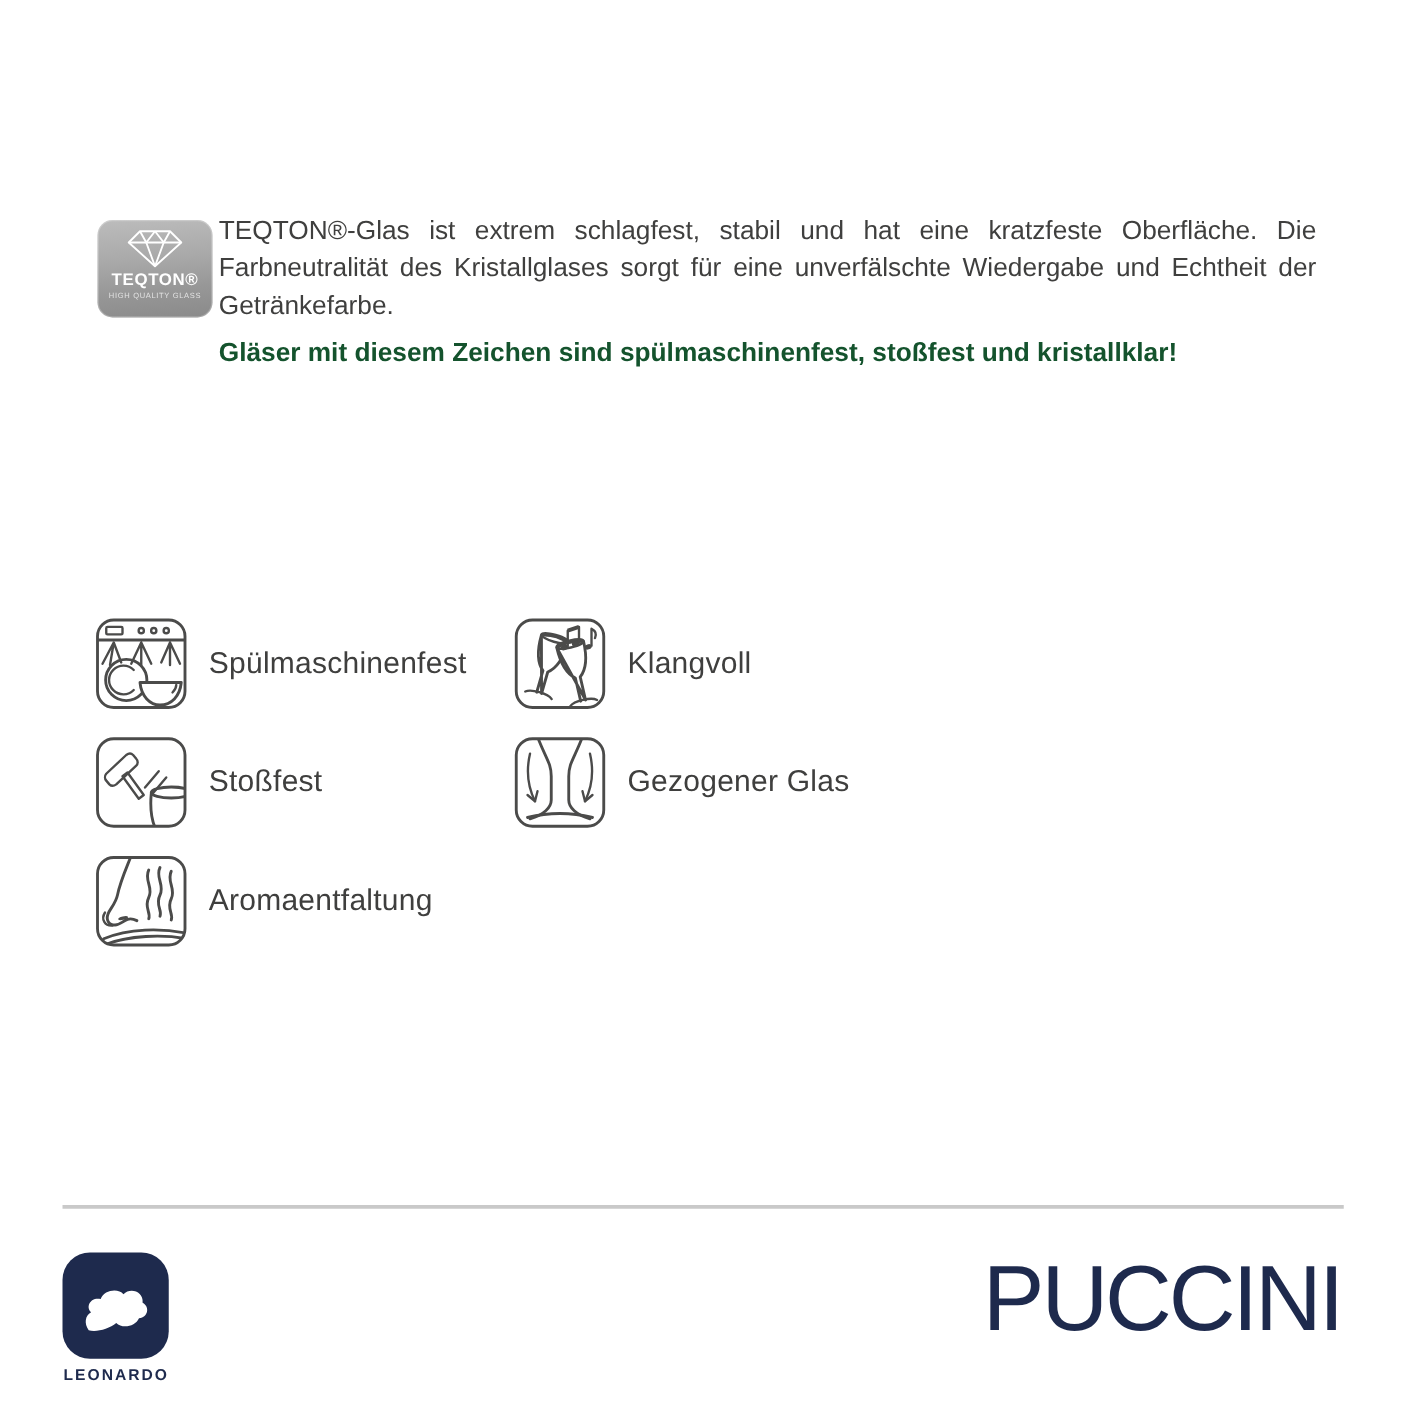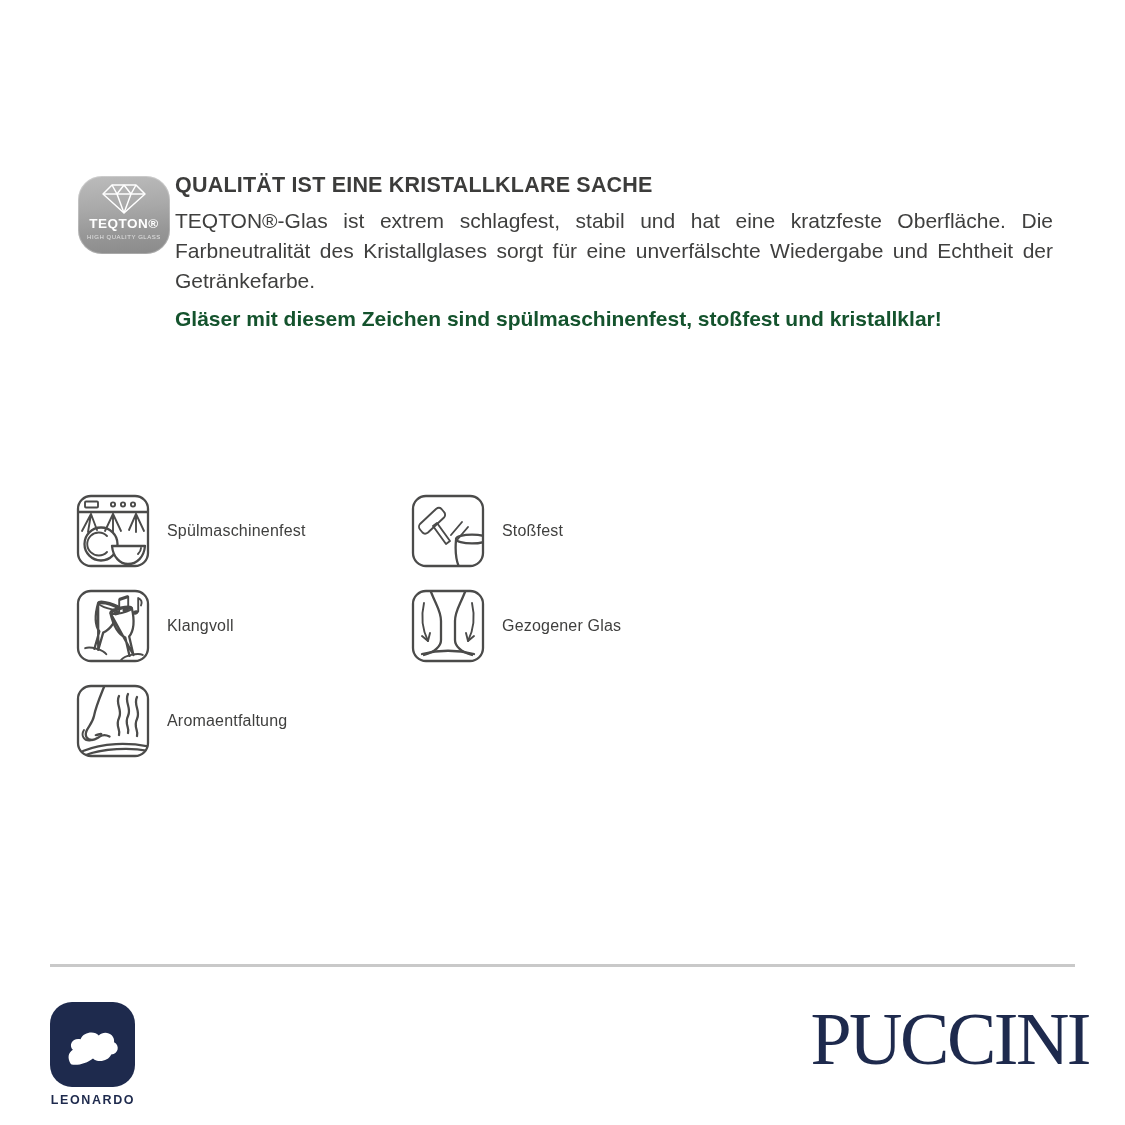--- a/index.html
+++ b/index.html
@@ -1,75 +1,74 @@
 <!DOCTYPE html>
 <html lang="de"><head>
 <meta charset="utf-8">
 <style>
   html,body{margin:0;padding:0;background:#ffffff;}
   .page{position:relative;width:1125px;height:1125px;background:#ffffff;overflow:hidden;
         font-family:"Liberation Sans", sans-serif;color:#3e3e3d;}
 
   
-  .teqton-badge{position:absolute;left:78px;top:176px;width:92px;height:78px;border-radius:24px;
+  .teqton-badge{position:absolute;left:78px;top:176px;width:92px;height:78px;border-radius:12px;
     background:linear-gradient(175deg,#bcbcbc 0%,#a9a9a9 40%,#979797 70%,#8a8a8a 100%);
     box-shadow:inset 0 0 0 1px rgba(255,255,255,.25);
     display:flex;flex-direction:column;align-items:center;justify-content:flex-start;}
   .teqton-badge .diamond{margin-top:7px;}
   .teqton-title{color:#ffffff;font-weight:bold;font-size:13.5px;letter-spacing:.5px;margin-top:2px;line-height:14px;}
   .teqton-sub{color:#e3e3e3;font-size:6px;letter-spacing:.55px;margin-top:3px;line-height:6px;}
 
   
   .content{position:absolute;left:175px;top:170px;width:878px;}
   .content h1{margin:0 0 6px 0;font-size:21.5px;line-height:30px;font-weight:bold;letter-spacing:.2px;color:#3c3c3b;}
   .content p{margin:0;font-size:21px;line-height:30px;text-align:justify;color:#3f3f3e;}
   .content p.para1{margin-bottom:28px;}
   .content p.para2{margin-bottom:8px;}
   .content p.highlight{font-weight:bold;text-align:left;color:#14532d;}
 
   
   .features{position:absolute;left:75px;top:493px;display:grid;
     grid-template-columns:335px 430px;grid-auto-rows:95px;}
   .feature{display:flex;align-items:center;gap:16px;height:76px;}
   .feature svg{flex:0 0 76px;}
-  .feature .flabel{font-size:16px;color:#3f3f3e;letter-spacing:.2px;white-space:nowrap;text-align:center;}
+  .feature .flabel{font-size:24px;color:#3f3f3e;letter-spacing:.2px;white-space:nowrap;text-align:center;}
   .icon-stroke{stroke:#4b4b4a;fill:none;stroke-width:2.3;stroke-linecap:round;stroke-linejoin:round;}
   .icon-thin{stroke:#4b4b4a;fill:none;stroke-width:1.9;stroke-linecap:round;stroke-linejoin:round;}
   .icon-fillwhite{fill:#ffffff;stroke:#4b4b4a;stroke-width:2.3;stroke-linecap:round;stroke-linejoin:round;}
   .icon-filled{fill:#4b4b4a;stroke:none;}
 
   
   .divider{position:absolute;left:50px;top:964px;width:1025px;height:3px;background:#c9c9c9;}
   .brand-logo{position:absolute;left:50px;top:1002px;width:85px;height:85px;border-radius:22px;background:#1e2a4d;
     display:flex;align-items:center;justify-content:center;}
   .brand-name{position:absolute;left:47px;top:1081px;width:92px;text-align:center;
     font-size:12.5px;font-weight:bold;letter-spacing:1.6px;color:#1e2a4d;margin-top:12px;}
-  .product-name{position:absolute;right:36px;top:1001px;font-size:74px;line-height:76px;
-    letter-spacing:-2.5px;color:#1e2a4d;font-weight:400;font-family:Liberation Serif, serif;}
+  .product-name{position:absolute;right:52px;top:1001px;font-size:74px;line-height:76px;
+    letter-spacing:-2.5px;color:#1e2a4d;font-weight:400;}
 </style>
 </head>
 <body>
 
 <div class="page">
 
   <div class="teqton-badge">
     <svg class="diamond" width="46" height="32" viewBox="0 0 46 32">
       <g stroke="#ffffff" stroke-width="1.5" fill="none" stroke-linejoin="round">
         <path d="M11,2 L35,2 L44,11 L23,30 L2,11 Z"></path>
         <path d="M2,11 L44,11"></path>
         <path d="M11,2 L16,11 M35,2 L30,11 M23,2 L16,11 M23,2 L30,11"></path>
         <path d="M16,11 L23,30 M30,11 L23,30"></path>
       </g>
     </svg>
     <div class="teqton-title">TEQTON®</div>
     <div class="teqton-sub">HIGH QUALITY GLASS</div>
   </div>
 
   <div class="content">
-    <h1>QUALITÄT IST EINE KRISTALLKLARE SACHE</h1>
     <p class="para2">TEQTON®-Glas ist extrem schlagfest, stabil und hat eine kratzfeste Oberfläche. Die Farbneutralität des Kristallglases sorgt für eine unverfälschte Wiedergabe und Echtheit der Getränkefarbe.</p>
     <p class="highlight">Gläser mit diesem Zeichen sind spülmaschinenfest, stoßfest und kristallklar!</p>
   </div>
 
   <div class="features">
 
     <div class="feature">
       <svg width="76" height="76" viewBox="0 0 76 76">
         <defs>
             <clipPath id="clipA">
@@ -93,39 +92,20 @@
           <path class="icon-fillwhite" d="M37,53 L70,53 C69,64 62,71 53,71 C45,71 38,64 37,53 Z"></path>
           <path class="icon-thin" d="M63,61 C65,59 66,57 66,55"></path>
         </g>
       </svg>
       <span class="flabel">Spülmaschinenfest</span>
     </div>
 
     <div class="feature">
       <svg width="76" height="76" viewBox="0 0 76 76">
         <defs>
-            <clipPath id="clipC">
-              <rect x="3" y="3" width="70" height="70" rx="13"></rect>
-            </clipPath>
-          </defs>
-        <rect class="icon-stroke" x="3" y="3" width="70" height="70" rx="13"></rect>
-        <g clip-path="url(#clipC)">
-          <path class="icon-thin" d="M10,31 L26,16 C28,14.5 30,14.5 31.5,16 L34,19 C35.5,20.5 35.5,23 34,24.5 L18,39.5 C16,41 14,41 12.5,39.5 L10,36.5 C8.7,35 8.7,32.5 10,31 Z"></path>
-          <path class="icon-thin" d="M23,33 L36,51 L40,48 L27,30 Z"></path>
-          <path class="icon-thin" d="M41,42 L52,29 M47,47 L58,34"></path>
-          <ellipse class="icon-stroke" cx="62" cy="46" rx="16" ry="4.4"></ellipse>
-          <path class="icon-stroke" d="M46,47 C45,58 46,67 49,74"></path>
-        </g>
-      </svg>
-      <span class="flabel">Stoßfest</span>
-    </div>
-
-    <div class="feature">
-      <svg width="76" height="76" viewBox="0 0 76 76">
-        <defs>
             <clipPath id="clipB">
               <rect x="3" y="3" width="70" height="70" rx="13"></rect>
             </clipPath>
           </defs>
         <rect class="icon-stroke" x="3" y="3" width="70" height="70" rx="13"></rect>
         <g clip-path="url(#clipB)">
           <g transform="rotate(16 26 45)">
             <path class="icon-fillwhite" d="M15,17 C15,32 19,40 24,44 L24,62 M28,62 L28,44 C33,40 37,32 37,17 C30,14.5 22,14.5 15,17 Z"></path>
             <ellipse class="icon-thin" cx="26" cy="16.6" rx="11" ry="2.8"></ellipse>
             <path class="icon-thin" d="M15,64 C19,60.5 33,60.5 37,64"></path>
@@ -139,20 +119,39 @@
             <ellipse class="icon-filled" cx="41.5" cy="25" rx="3" ry="2.2" transform="rotate(-18 41.5 25)"></ellipse>
             <ellipse class="icon-filled" cx="50.5" cy="22" rx="3" ry="2.2" transform="rotate(-18 50.5 22)"></ellipse>
             <path class="icon-thin" d="M44.2,24 L44.2,11.5 M53.2,21 L53.2,8.5"></path>
             <path d="M44.2,11.5 L53.2,8.5" stroke="#4b4b4a" stroke-width="3.2" fill="none"></path>
             <ellipse class="icon-filled" cx="60.5" cy="24.5" rx="2.9" ry="2.1" transform="rotate(-18 60.5 24.5)"></ellipse>
             <path class="icon-thin" d="M63.2,23.5 L63.2,10 C66.2,11.5 67.5,14 66,17.5"></path>
           </g>
         </g>
       </svg>
       <span class="flabel">Klangvoll</span>
+    </div>
+
+    <div class="feature">
+      <svg width="76" height="76" viewBox="0 0 76 76">
+        <defs>
+            <clipPath id="clipC">
+              <rect x="3" y="3" width="70" height="70" rx="13"></rect>
+            </clipPath>
+          </defs>
+        <rect class="icon-stroke" x="3" y="3" width="70" height="70" rx="13"></rect>
+        <g clip-path="url(#clipC)">
+          <path class="icon-thin" d="M10,31 L26,16 C28,14.5 30,14.5 31.5,16 L34,19 C35.5,20.5 35.5,23 34,24.5 L18,39.5 C16,41 14,41 12.5,39.5 L10,36.5 C8.7,35 8.7,32.5 10,31 Z"></path>
+          <path class="icon-thin" d="M23,33 L36,51 L40,48 L27,30 Z"></path>
+          <path class="icon-thin" d="M41,42 L52,29 M47,47 L58,34"></path>
+          <ellipse class="icon-stroke" cx="62" cy="46" rx="16" ry="4.4"></ellipse>
+          <path class="icon-stroke" d="M46,47 C45,58 46,67 49,74"></path>
+        </g>
+      </svg>
+      <span class="flabel">Stoßfest</span>
     </div>
 
 
     <div class="feature">
       <svg width="76" height="76" viewBox="0 0 76 76">
         <defs>
             <clipPath id="clipE">
               <rect x="3" y="3" width="70" height="70" rx="13"></rect>
             </clipPath>
           </defs>

